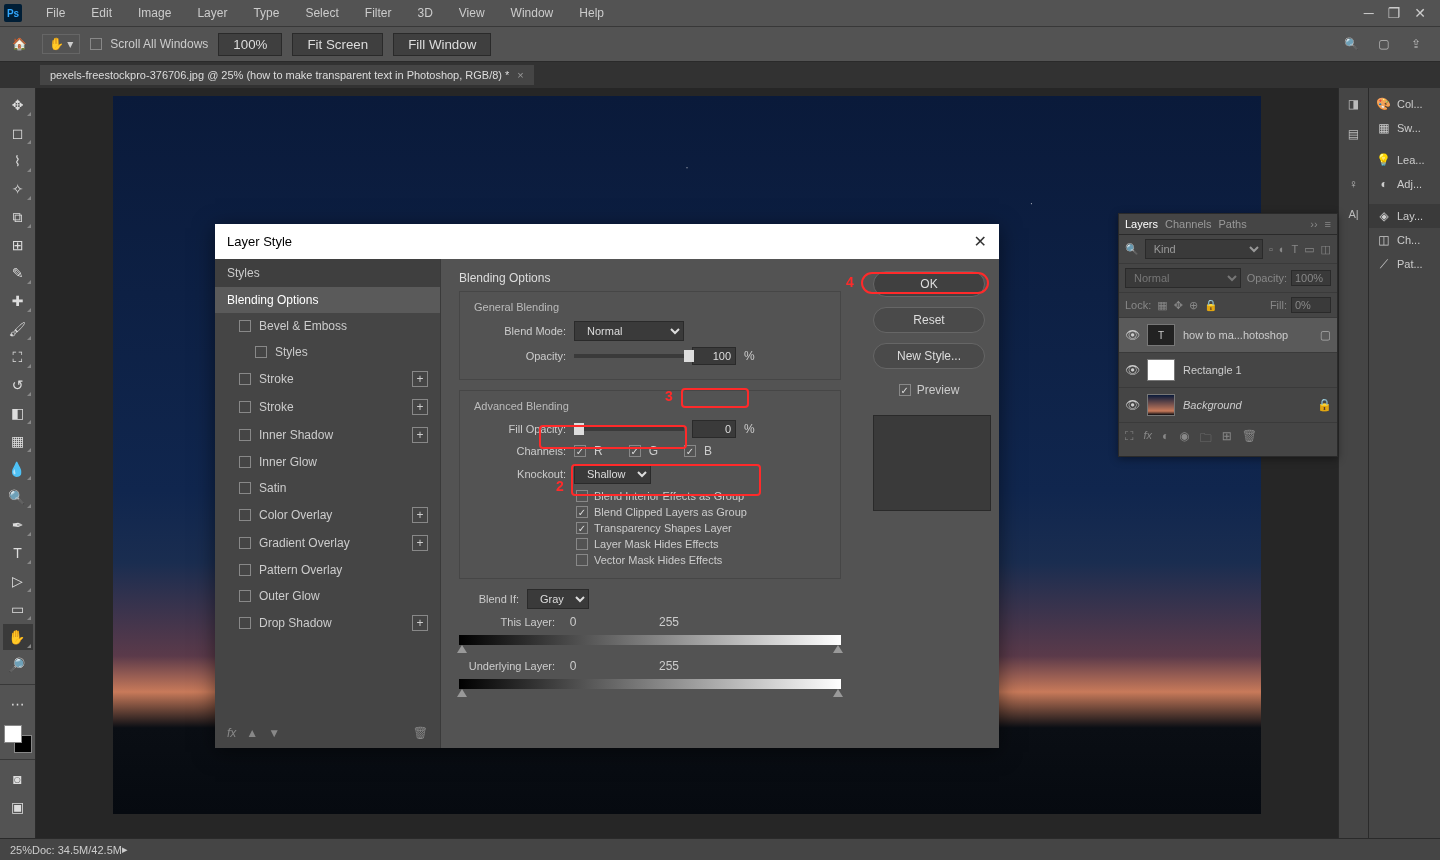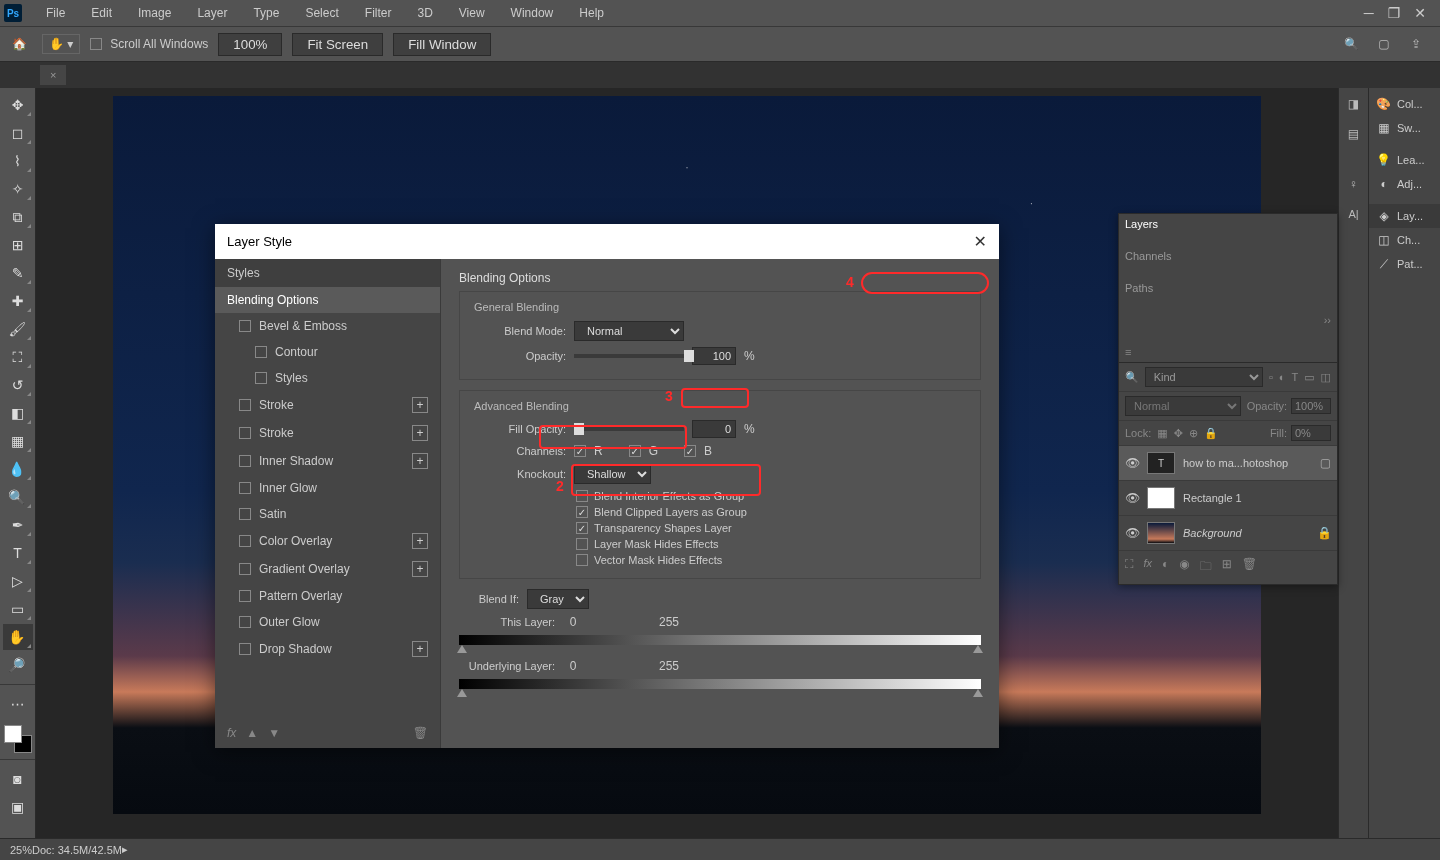--- a/index.html
+++ b/index.html
@@ -28,21 +28,21 @@
 .canvas-area { flex: 1; background: #262626; display: flex; align-items: flex-start; justify-content: center; padding-top: 8px; position: relative; }
 .canvas { width: 1148px; height: 718px; background: linear-gradient(to bottom, #0a1a3a 0%, #10264e 55%, #1a2d50 65%, #5b3a4a 78%, #c87a5a 83%, #0a0e14 88%, #060a10 100%); position: relative; overflow: hidden; }
 .stars { position: absolute; inset: 0; background-image: radial-gradient(1px 1px at 10% 20%, #fff, transparent), radial-gradient(1px 1px at 30% 40%, #fff, transparent), radial-gradient(1px 1px at 50% 10%, #fff, transparent), radial-gradient(1px 1px at 70% 30%, #fff, transparent), radial-gradient(1px 1px at 90% 50%, #fff, transparent), radial-gradient(1px 1px at 20% 60%, #fff, transparent), radial-gradient(1px 1px at 40% 25%, #fff, transparent), radial-gradient(1px 1px at 60% 55%, #fff, transparent), radial-gradient(1px 1px at 80% 15%, #fff, transparent), radial-gradient(1px 1px at 15% 45%, #fff, transparent), radial-gradient(1px 1px at 55% 35%, #fff, transparent), radial-gradient(1px 1px at 75% 60%, #fff, transparent); opacity: 0.7; }
 .right-panels { width: 30px; background: #454545; border-left: 1px solid #2a2a2a; display:flex;flex-direction:column;align-items:center;padding-top:6px;gap:10px;}
 .right-panels .ricon{width:20px;height:20px;display:flex;align-items:center;justify-content:center;color:#bbb;}
 .right-tabs { width: 72px; background: #454545; display: flex; flex-direction: column; border-left: 1px solid #2a2a2a; padding-top: 4px; }
 .rtab { padding: 5px 8px; display: flex; align-items: center; gap: 6px; font-size: 11px; cursor: pointer; }
 .rtab.sel { background: #3a3a3a; }
 .rtab .ri { width: 14px; height: 14px; display:flex;align-items:center;justify-content:center;font-size:12px;}
 .layers-panel { position: absolute; top: 213px; right: 102px; width: 220px; background: #454545; border: 1px solid #2a2a2a; box-shadow: 0 2px 8px rgba(0,0,0,.4); z-index: 5; }
-.lp-tabs { display: flex; padding: 4px 6px; gap: 20px; font-size: 11px; border-bottom: 1px solid #2a2a2a; flex-direction: column; }
+.lp-tabs { display: flex; padding: 4px 6px; gap: 7px; font-size: 11px; border-bottom: 1px solid #2a2a2a; }
 .lp-tab { color: #999; cursor: pointer; }
 .lp-tab.active { color: #fff; }
 .lp-row { display: flex; align-items: center; padding: 4px 6px; gap: 6px; font-size: 11px; border-bottom: 1px solid #3a3a3a; }
 .lp-select { background: #3a3a3a; border: 1px solid #2a2a2a; color: #999; padding: 2px 4px; font-size: 11px; flex:1;}
 .lp-icons { display: flex; gap: 6px; color: #888; }
 .lp-field { display:flex; align-items:center; gap:4px; color:#888;}
 .lp-field input { width: 40px; background: #3a3a3a; border: 1px solid #2a2a2a; color: #888; font-size: 11px; padding: 1px 3px; }
 .layer-item { display: flex; align-items: center; padding: 6px; gap: 8px; border-bottom: 1px solid #3a3a3a; cursor: pointer; }
 .layer-item.sel { background: #5a5a5a; }
 .eye { width: 14px; color: #ccc; }
@@ -126,20 +126,21 @@
   <button class="opt-btn">Fill Window</button>
   <div class="opt-icons-right">
     <div class="opt-icon">🔍</div>
     <div class="opt-icon">▢</div>
     <div class="opt-icon">⇪</div>
   </div>
 </div>
 
 <div class="tabbar">
   <div class="doc-tab">
+    <span>pexels-freestockpro-376706.jpg @ 25% (how to make transparent text in Photoshop, RGB/8) *</span>
     <span class="close">×</span>
   </div>
 </div>
 
 <div class="workspace">
 
   <div class="toolbar">
     <div class="tool">✥<span class="corner"></span></div>
     <div class="tool">◻<span class="corner"></span></div>
     <div class="tool">⌇<span class="corner"></span></div>
@@ -302,24 +303,20 @@
 
     <div class="dlg-sidebar">
       <div class="dlg-side-head">Styles</div>
       <div class="dlg-side-item active">Blending Options</div>
       <div class="dlg-side-item">
           <span class="cb"></span>
           <span>Bevel &amp; Emboss</span>
         </div>
       <div class="dlg-side-item" style="padding-left:28px">
           <span class="cb"></span>
-          <span>Contour</span>
-        </div>
-      <div class="dlg-side-item" style="padding-left:28px">
-          <span class="cb"></span>
           <span>Styles</span>
         </div>
       <div class="dlg-side-item">
           <span class="cb"></span>
           <span>Stroke</span>
           <span class="plus">+</span>
         </div>
       <div class="dlg-side-item">
           <span class="cb"></span>
           <span>Stroke</span>
@@ -453,20 +450,30 @@
           <span style="width:60px"></span>
           <span>255</span>
         </div>
         <div class="dlg-grad">
             <div class="tri" style="left:-2px"></div>
             <div class="tri" style="right:-2px"></div>
           </div>
       </div>
     </div>
 
+    <div class="dlg-btns">
+      <div class="dlg-btn primary">OK</div>
+      <div class="dlg-btn">Reset</div>
+      <div class="dlg-btn">New Style...</div>
+      <div class="dlg-preview-cb">
+        <span class="dlg-cb checked"></span>
+        <span>Preview</span>
+      </div>
+      <div class="dlg-preview-box"></div>
+    </div>
   </div>
 </div>
 
 <div class="anno" style="left:861px;top:272px;width:128px;height:22px;border-radius:12px;"></div>
 <span class="anno-label" style="left:846px;top:274px">4</span>
 <div class="anno" style="left:681px;top:388px;width:68px;height:20px;"></div>
 <span class="anno-label" style="left:665px;top:388px">3</span>
 <div class="anno" style="left:539px;top:425px;width:148px;height:24px;"></div>
 <div class="anno" style="left:571px;top:464px;width:190px;height:32px;"></div>
 <span class="anno-label" style="left:556px;top:478px">2</span>

